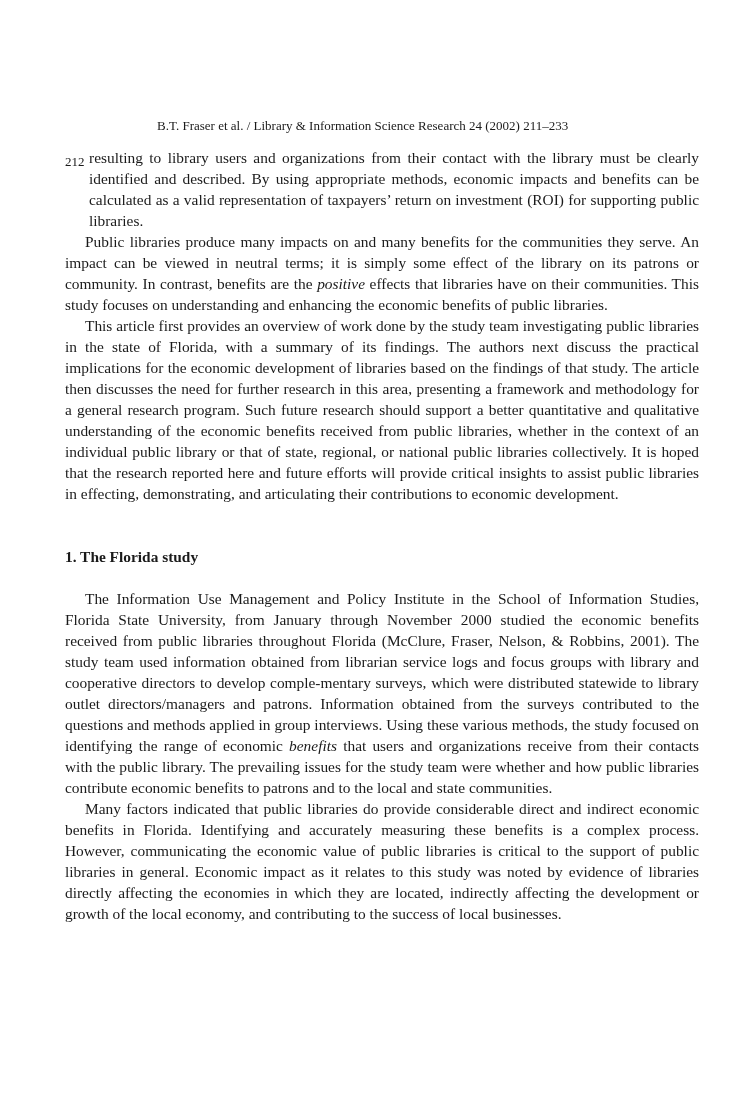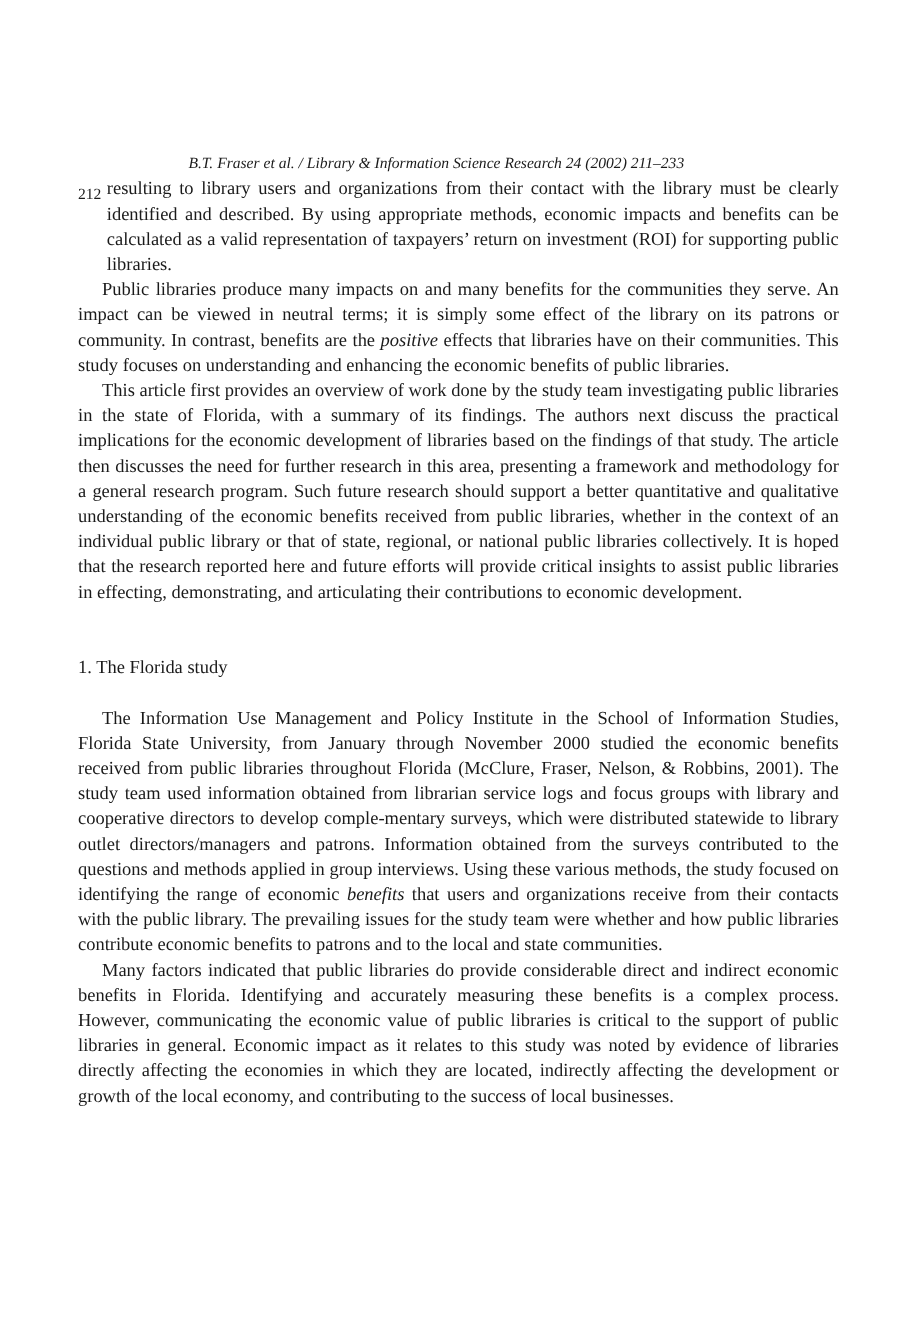--- a/index.html
+++ b/index.html
@@ -1,25 +1,25 @@
 <!DOCTYPE html>
 <html><head>
 <meta charset="utf-8">
 <style>
   html, body { margin:0; padding:0; background:#ffffff; }
   body { width:756px; height:1120px; position:relative; overflow:hidden; }
   .page { position:absolute; left:65px; top:0; width:634px; font-family:"Liberation Serif", serif; color:#1a1a1a; }
   .running-head { position:absolute; top:114px; left:0; width:634px; font-size:13px; line-height:16px; }
   .running-head .pgnum { position:absolute; left:0; top:0;margin-top:40px; }
-  .running-head .jtitle { position:absolute; left:92px; top:14px; font-style:italic; }
+  .running-head .jtitle { position:absolute; left:92px; top:4px; }
   .body { position:absolute; top:147px; left:0; width:634px; font-size:15.4px; line-height:21px; text-align:justify; }
   .body p { margin:0; text-indent:0; }
   .body p.indent { text-indent:20px; }
   .body p.first { text-indent:0;margin-left:24px; }
-  .section-head { font-weight:normal; margin:0; }
+  .section-head { font-weight:bold; margin:0; }
   .gap1 { height:42px; }
   .gap2 { height:21px; }
   em { font-style:italic; }
 </style>
 </head>
 <body>
 
 <div class="page">
   <div class="running-head">
     <span class="pgnum">212</span>

